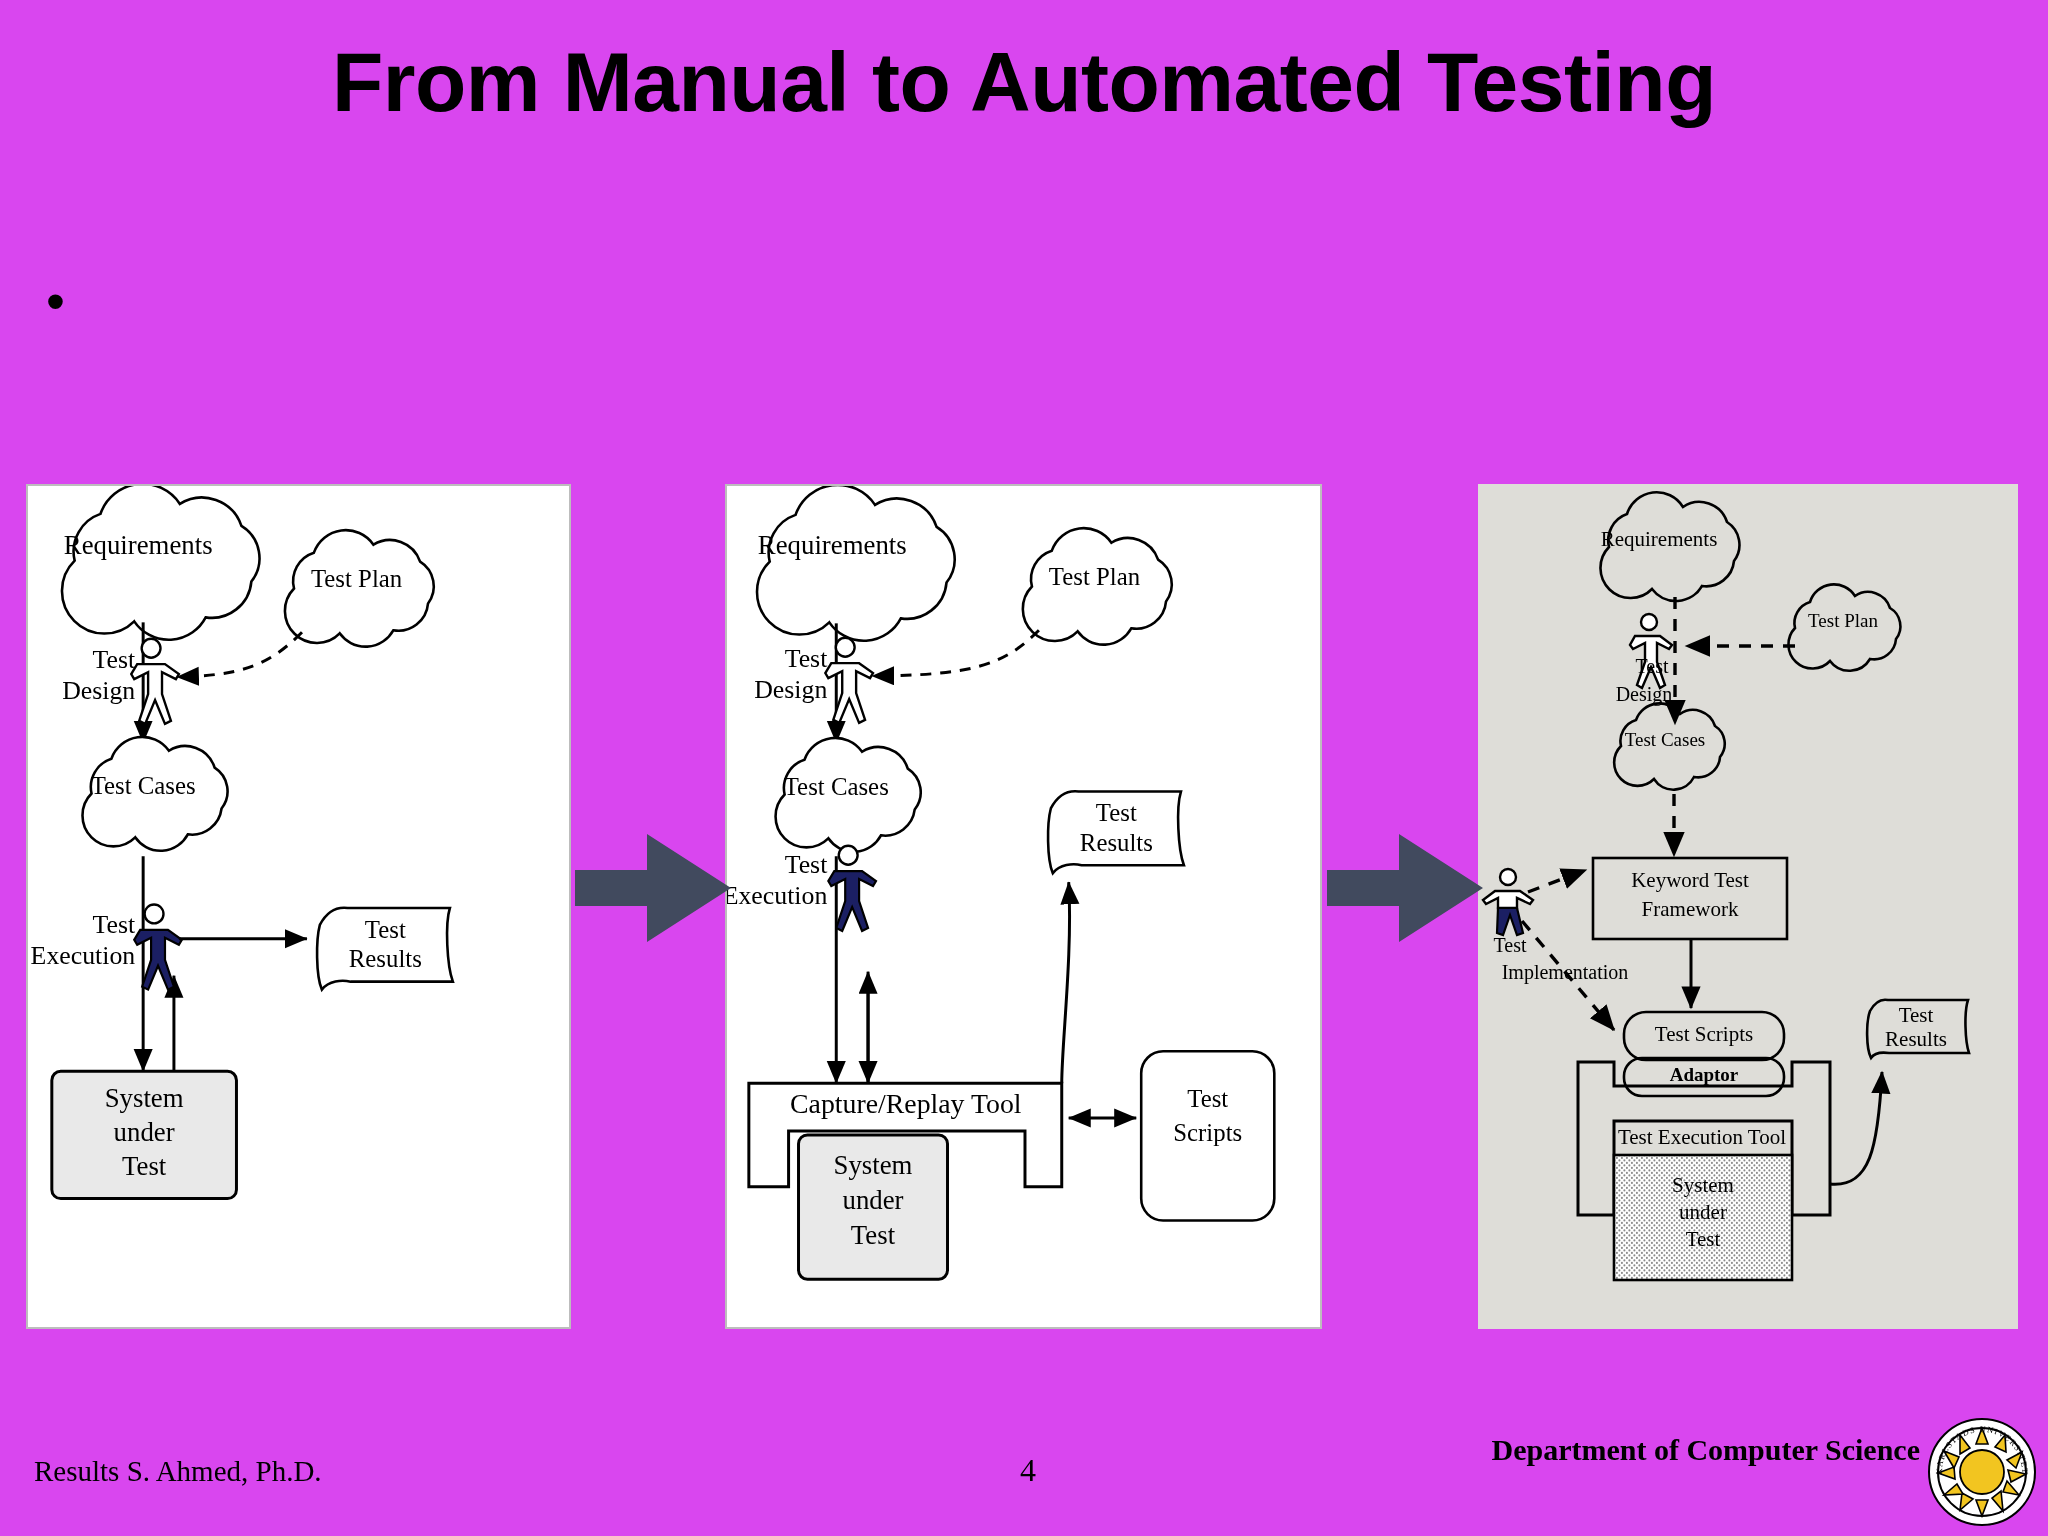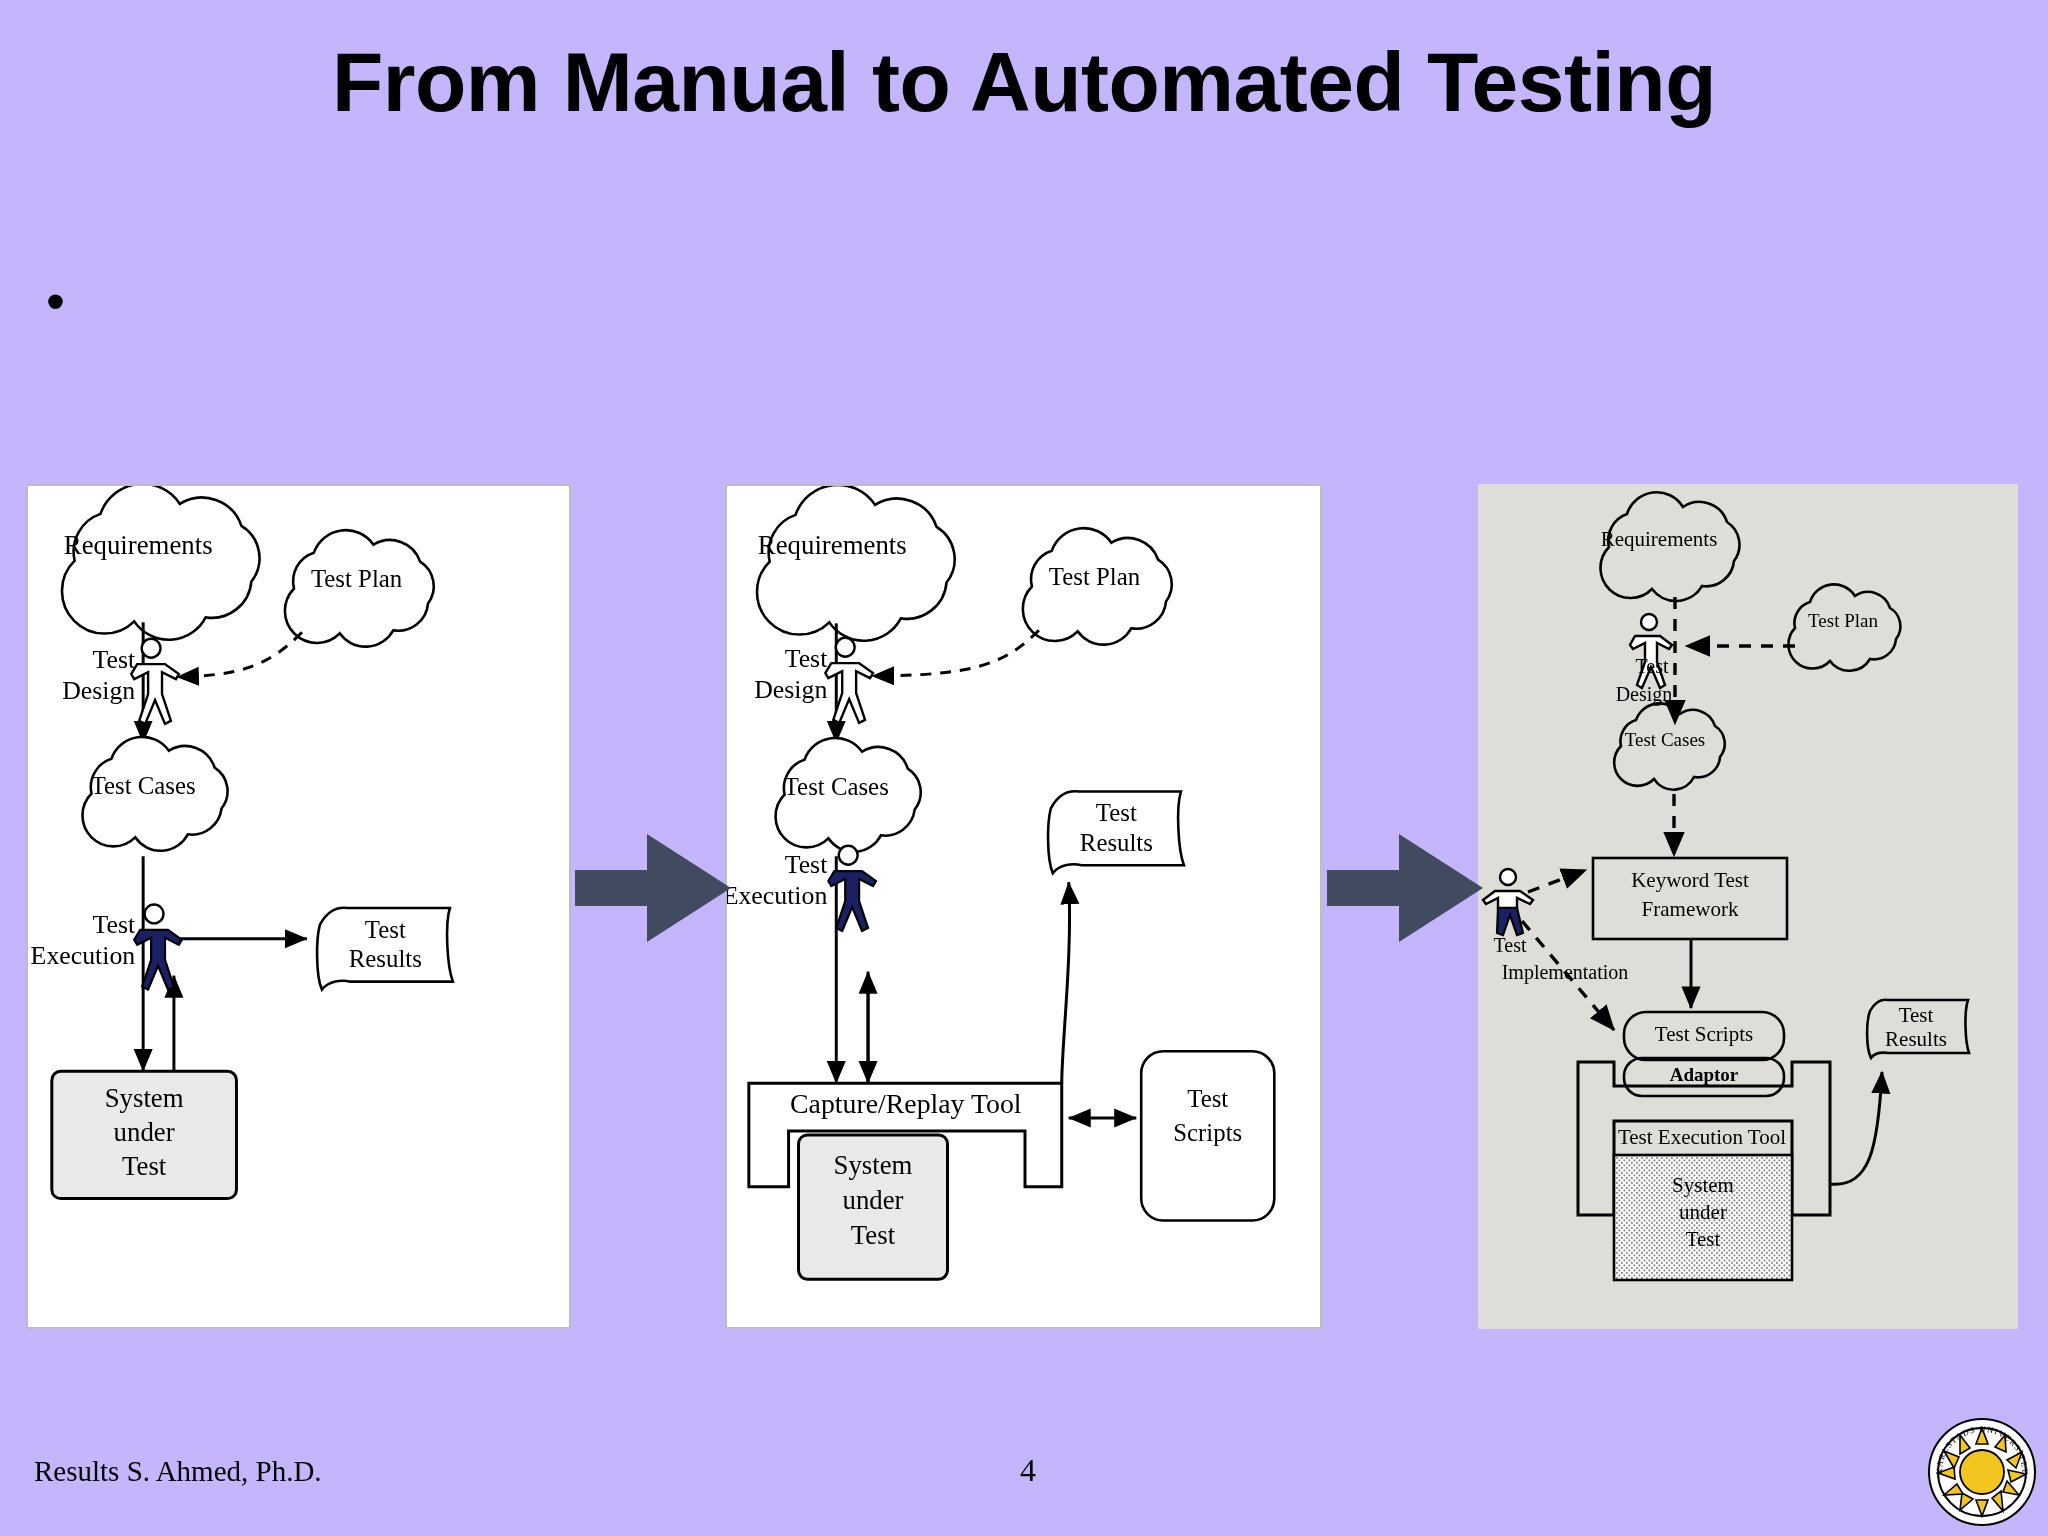--- a/index.html
+++ b/index.html
@@ -10,21 +10,21 @@
   body {
     width: 2048px;
     height: 1536px;
     position: relative;
     overflow: hidden;
     font-family: "Liberation Sans", sans-serif;
   }
   .slide {
     position: absolute;
     inset: 0;
-    background: #c4b5fd;
+    background: #d946ef;
   }
 
   
   #slide-title {
     position: absolute;
     left: 0; right: 0;
     top: 38px;
     text-align: center;
     font-family: "Liberation Sans", sans-serif;
     font-weight: bold;
@@ -430,20 +430,21 @@
   <div class="transition-arrow" id="arrow-2">
     <svg viewBox="0 0 156 120">
       <path d="M0,42 H72 V6 L156,60 L72,114 V78 H0 Z" fill="#414a5e"></path>
     </svg>
   </div>
 
   <div id="footer-author">Results S. Ahmed, Ph.D.</div>
   <div id="footer-pagenum">4</div>
 
   <div id="footer-org">
+    <span class="org-line2">Department of Computer Science</span>
   </div>
 
   <div id="footer-logo">
     <svg viewBox="0 0 112 112">
       <defs>
         <path id="arcTop" d="M 16,56 A 40,40 0 0 1 96,56"></path>
         <path id="arcBot" d="M 98,56 A 42,42 0 0 1 14,56"></path>
       </defs>
       <circle cx="56" cy="56" r="53" fill="#ffffff" stroke="#000" stroke-width="2"></circle>
       <circle cx="56" cy="56" r="44" fill="#ffffff" stroke="#000" stroke-width="2"></circle>

